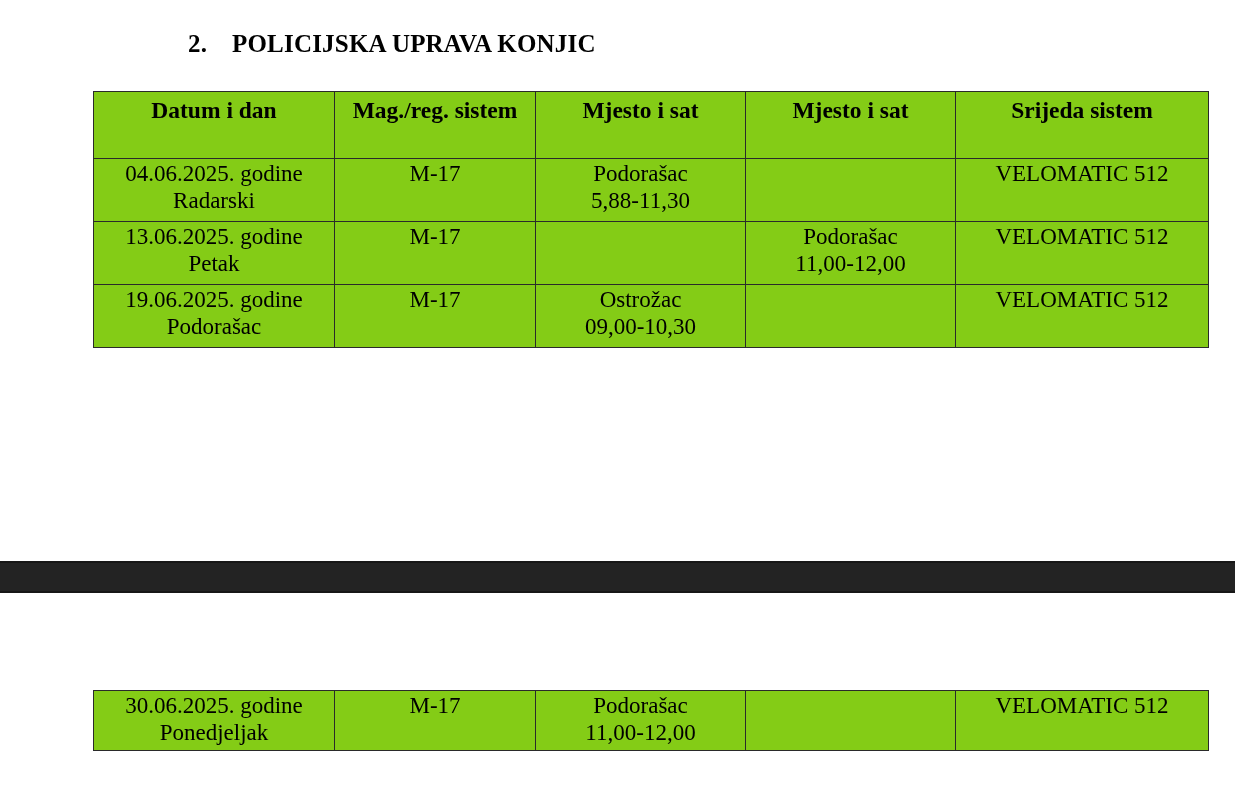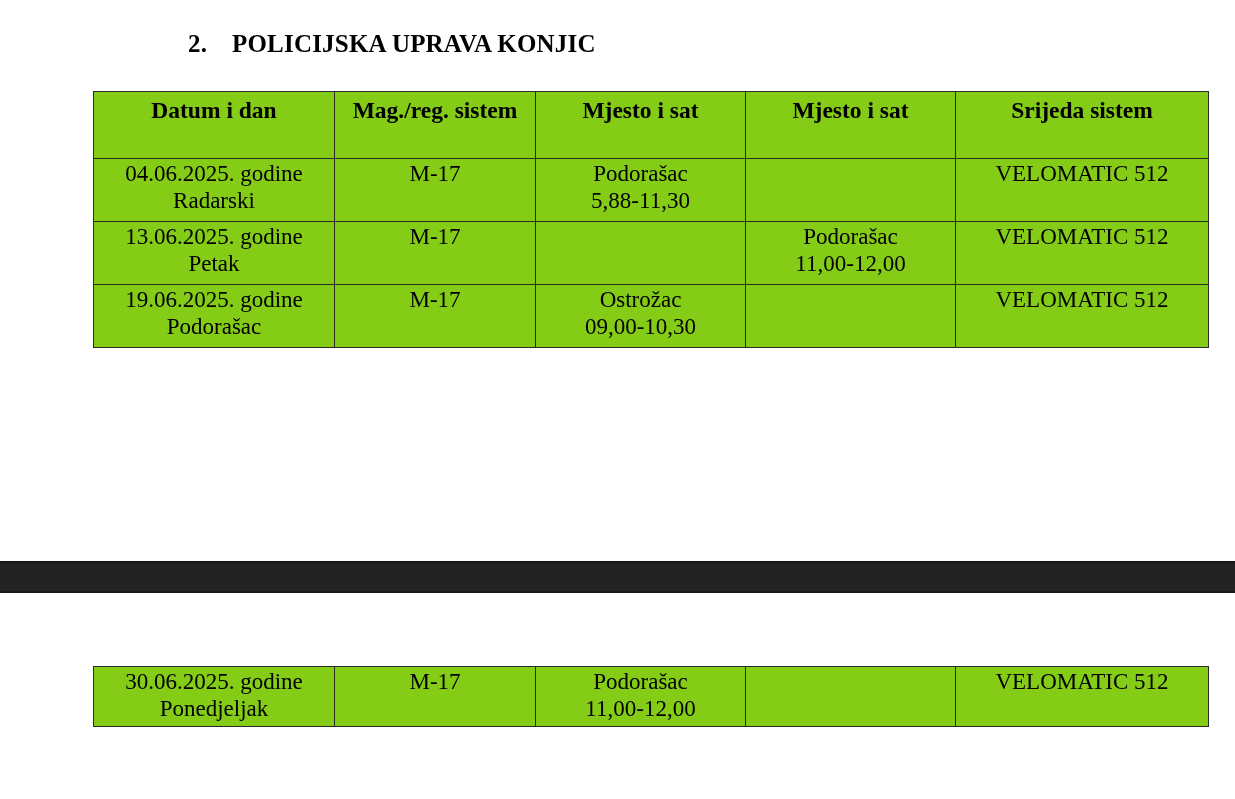--- a/index.html
+++ b/index.html
@@ -65,21 +65,21 @@
     left: 93px;
     top: 91px;
     width: 1115px;
   }
   #table-top thead th { height: 57px; }
   #table-top tbody td { height: 56px; }
 
   
   #table-bottom {
     left: 93px;
-    top: 666px;
+    top: 690px;
     width: 1115px;
   }
   #table-bottom tbody td { height: 53px; }
 
   .col-date   { width: 241px; }
   .col-road   { width: 201px; }
   .col-place1 { width: 210px; }
   .col-place2 { width: 210px; }
   .col-radar  { width: 253px; }
 

